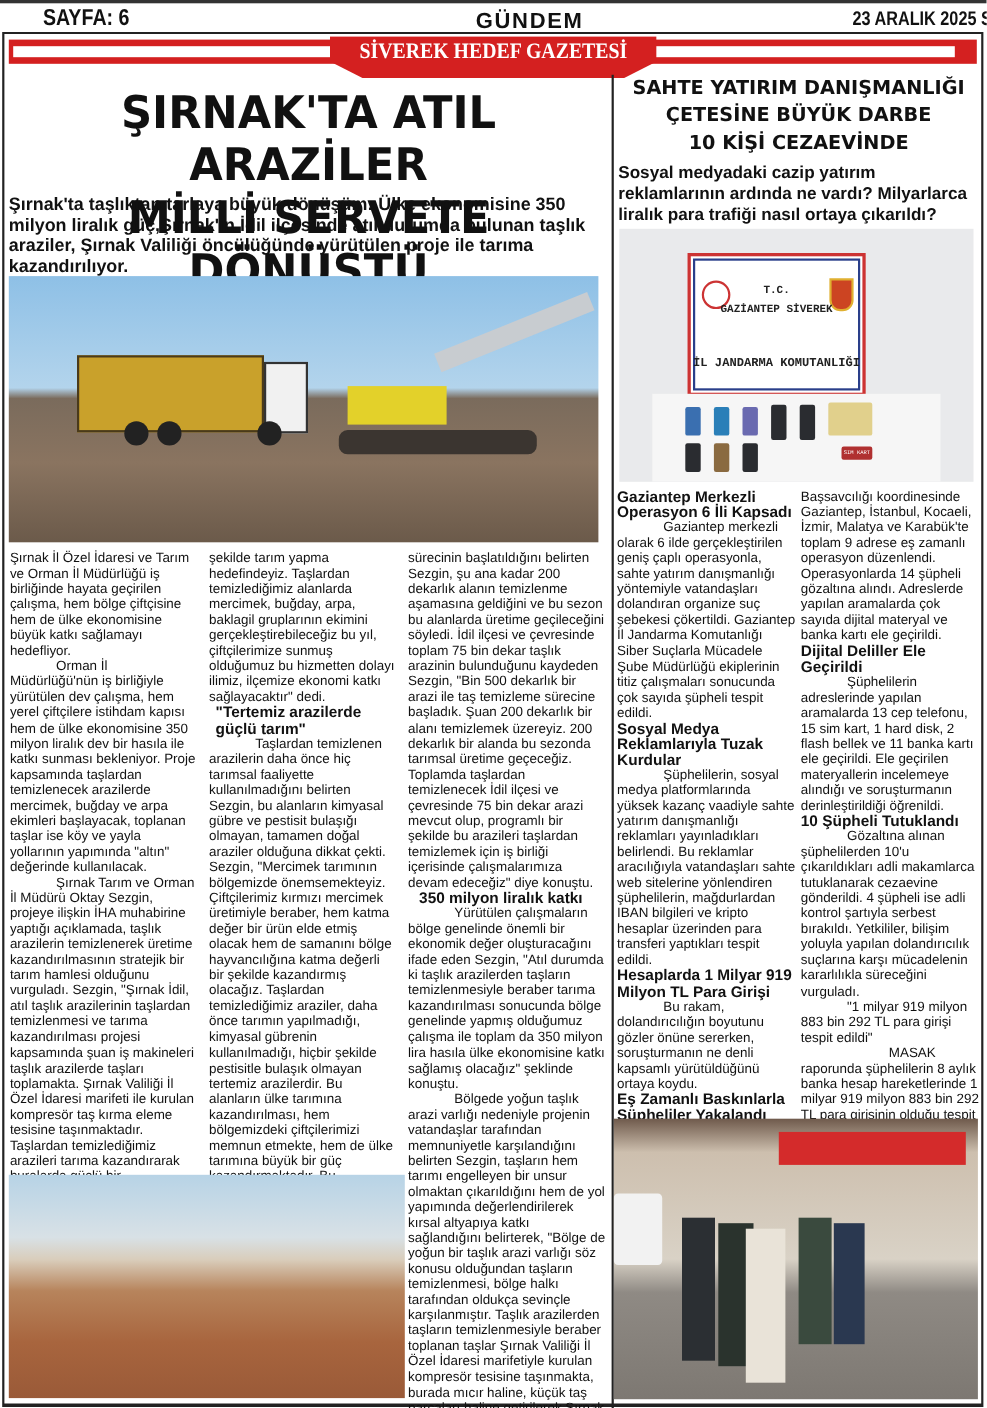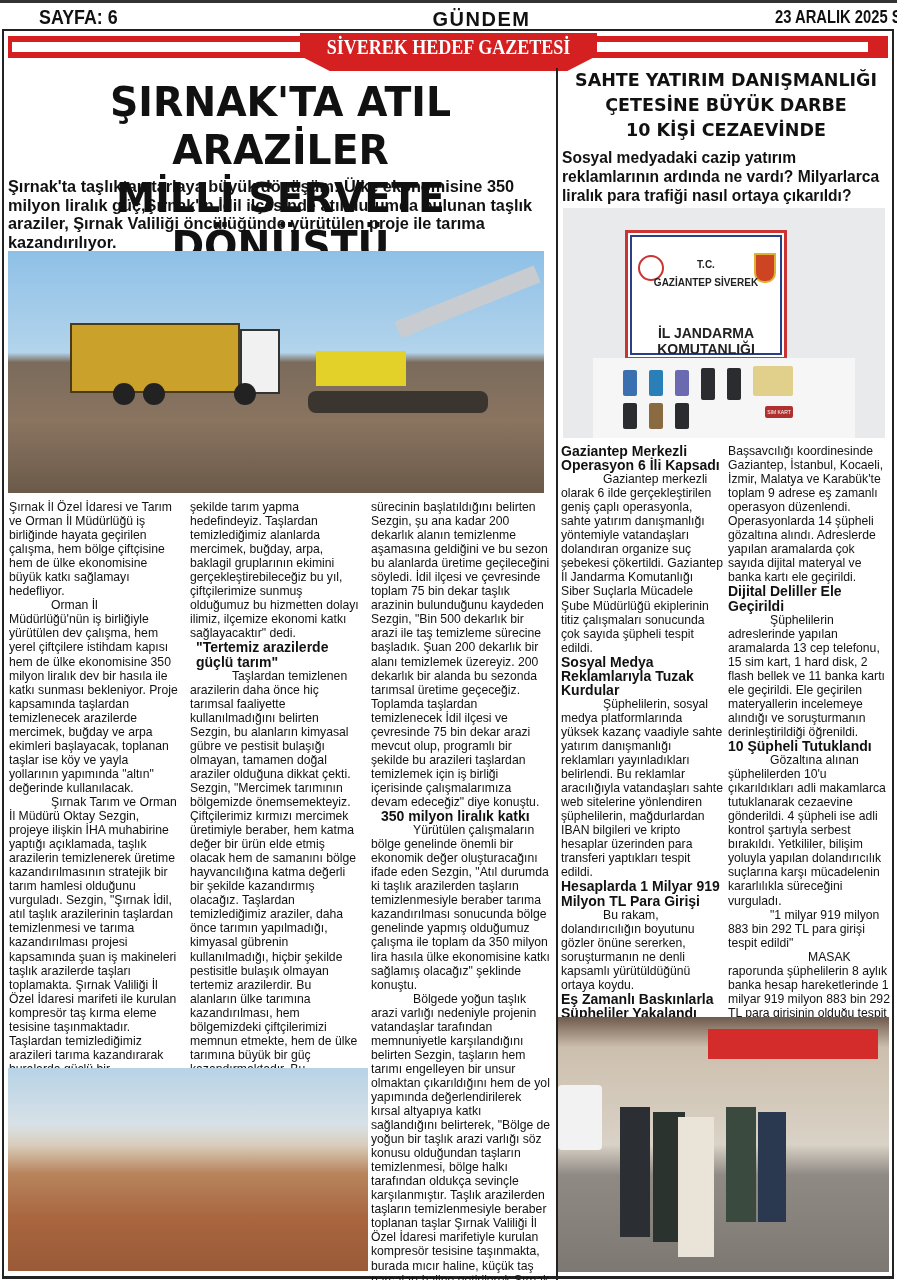--- a/index.html
+++ b/index.html
@@ -17,21 +17,21 @@
   .banner { position: absolute; left: 8px; top: 36px; width: 880px; height: 22px; background: #d42020; }
   .banner-inner { position: absolute; left: 12px; top: 42px; width: 856px; height: 10px; background: #fff; }
   .banner-center { position: absolute; left: 300px; top: 33px; width: 297px; height: 38px; background: #d42020; clip-path: polygon(0 0, 100% 0, 100% 60%, 90% 100%, 10% 100%, 0 60%); }
   .banner-title { position: absolute; left: 300px; top: 36px; width: 297px; text-align: center; color: #fff; font-family: "Liberation Serif", serif; font-weight: bold; font-size: 20px; transform: scaleX(0.9); }
 
   .coldiv { position: absolute; left: 556px; top: 68px; width: 2px; height: 1212px; background: #222; }
 
   .hl { position: absolute; left: 8px; top: 78px; width: 545px; text-align: center; font-family: "DejaVu Sans", sans-serif; font-weight: bold; font-size: 41px; line-height: 48px; letter-spacing: 0px; transform: scaleX(0.96); transform-origin: center top; }
   .deck { position: absolute; left: 8px; top: 177px; width: 545px; font-weight: bold; font-size: 16.3px; line-height: 18.5px; }
 
-  .photo { position: absolute; overflow: hidden; }
+  .photo { position: absolute; overflow: hidden; font-family: Liberation Mono, monospace; }
   .photo1 { left: 8px; top: 251px; width: 536px; height: 242px; background: linear-gradient(#8ec0e6 0%, #b3d4ec 42%, #7a6b5c 46%, #8a7460 70%, #6b5a4a 100%); }
   .sky1 {position:absolute; left:0; top:0; width:100%; height:45%;}
   .truck { position: absolute; left: 62px; top: 72px; width: 170px; height: 70px; background: #c9a12b; border: 2px solid #4a3a1a; }
   .truck-cab { position: absolute; left: 232px; top: 78px; width: 40px; height: 65px; background: #f1f1f1; border: 2px solid #333; }
   .wheel { position: absolute; width: 22px; height: 22px; border-radius: 50%; background: #222; }
   .exc { position: absolute; left: 308px; top: 100px; width: 90px; height: 35px; background: #e3d12a; }
   .boom { position: absolute; left: 390px; top: 70px; width: 150px; height: 18px; background: #c8ccd0; transform: rotate(-22deg); transform-origin: left center; }
   .track { position: absolute; left: 300px; top: 140px; width: 180px; height: 22px; background: #3b3530; border-radius: 8px; }
 
   .photo2 { left: 8px; top: 1068px; width: 360px; height: 203px; background: linear-gradient(#b7d3e6 0%, #d8e1e6 28%, #d9cdbb 38%, #b7845c 52%, #a8653e 75%, #9a5a38 100%); }
@@ -126,21 +126,21 @@
   <div>10 KİŞİ CEZAEVİNDE</div>
 </div>
 <div class="rdeck">Sosyal medyadaki cazip yatırım reklamlarının ardında ne vardı? Milyarlarca liralık para trafiği nasıl ortaya çıkarıldı?</div>
 
 <div class="photo photo3">
   <div class="sign">
     <div class="seal" style="left:10px;top:22px"></div>
     <div class="shield"></div>
     <div class="sign-t" style="top:26px;font-size:10px">T.C.</div>
     <div class="sign-t" style="top:44px;font-size:10px">GAZİANTEP SİVEREK</div>
-    <div class="sign-t" style="top:92px;font-size:14px">İL JANDARMA KOMUTANLIĞI</div>
+    <div class="sign-t" style="top:92px;font-size:11px">İL JANDARMA KOMUTANLIĞI</div>
   </div>
   <div class="table">
     <div class="dev" style="left:30px;top:12px;width:14px;height:26px;background:#3a6fb0"></div>
     <div class="dev" style="left:56px;top:12px;width:14px;height:26px;background:#2a7fb8"></div>
     <div class="dev" style="left:82px;top:12px;width:14px;height:26px;background:#6a6ab0"></div>
     <div class="dev" style="left:108px;top:10px;width:14px;height:32px"></div>
     <div class="dev" style="left:134px;top:10px;width:14px;height:32px"></div>
     <div class="dev" style="left:30px;top:45px;width:14px;height:26px"></div>
     <div class="dev" style="left:56px;top:45px;width:14px;height:26px;background:#8a6a40"></div>
     <div class="dev" style="left:82px;top:45px;width:14px;height:26px"></div>

